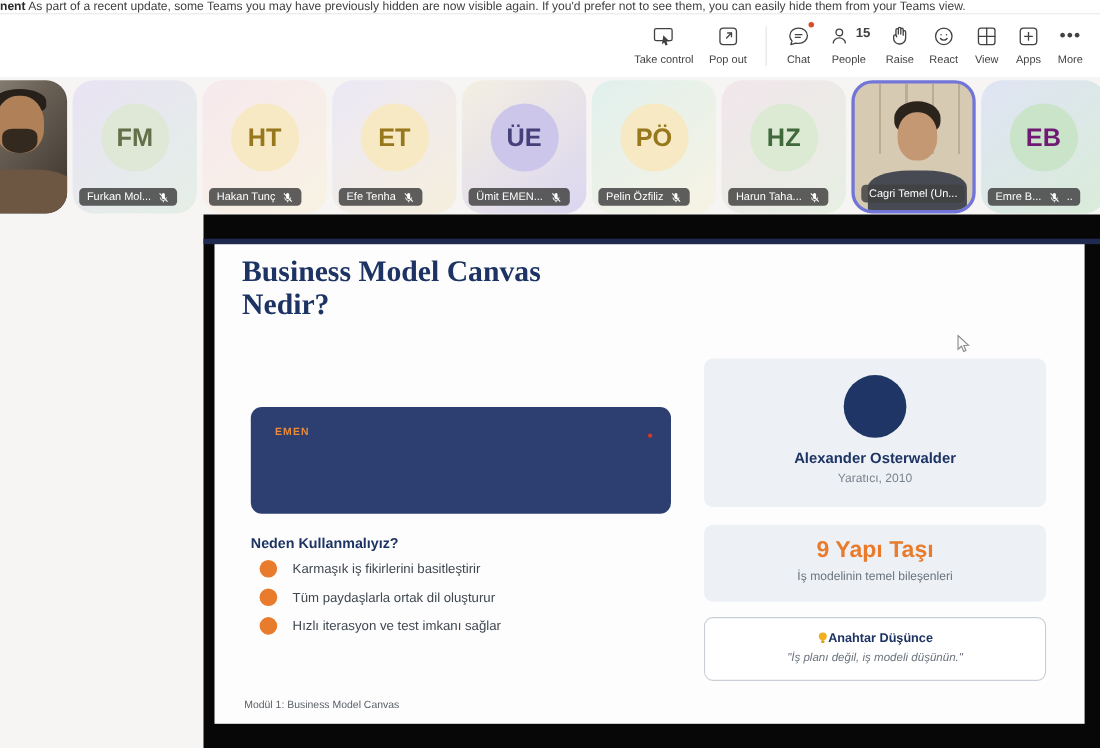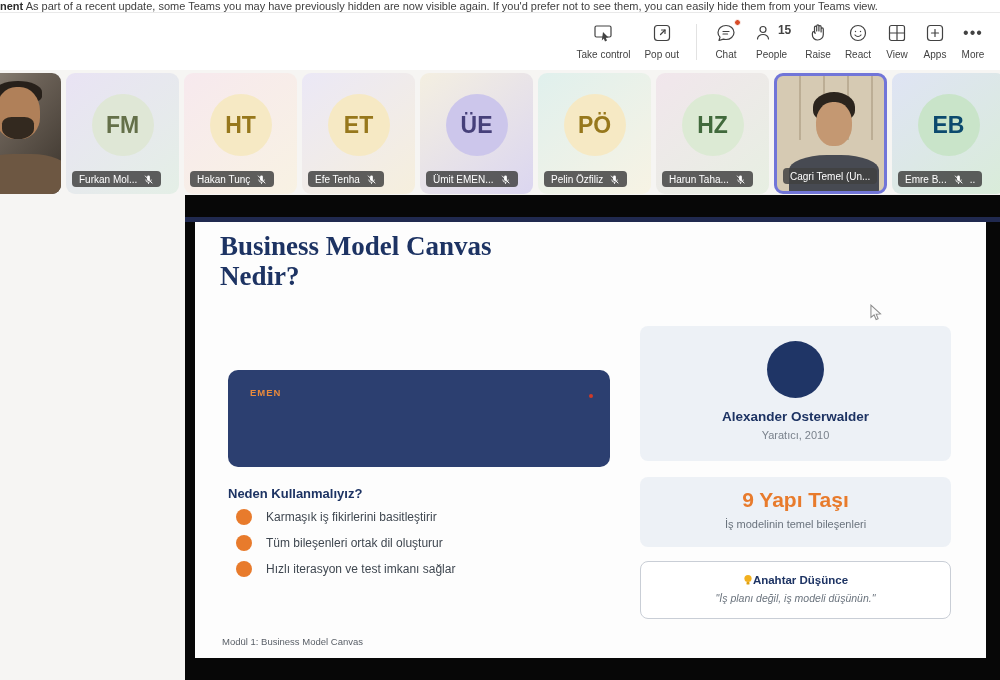--- a/index.html
+++ b/index.html
@@ -23,21 +23,21 @@
   .ticon-row { display:flex; align-items:flex-start; }
   .pcount { font-size:12px; font-weight:bold; color:#424242; margin-left:2px; margin-top:2px; }
   .chat-dot { position:absolute; top:-2px; right:-3px; width:7px; height:7px; border-radius:50%;
               background:#d74b27; border:1px solid #fff; }
   .tsep { width:1px; height:36px; background:#e2e2e2; margin:3px 10px 0 10px; }
   .more-dots { font-size:16px; letter-spacing:1px; color:#424242; line-height:20px; }
 
   
   .stage { position:absolute; top:70px; left:0; right:0; bottom:0; background:#f6f5f3; }
   .tiles { position:absolute; top:3px; left:-52px; height:121px; display:flex; gap:5px; }
-  .tile { width:113px; height:121px; border-radius:9px; position:relative; overflow:hidden; flex:none;padding-left:6px; }
+  .tile { width:113px; height:121px; border-radius:19px; position:relative; overflow:hidden; flex:none;padding-left:6px; }
   .tile.active { border:3px solid #7175d8; }
   .avatar { position:absolute; top:21px; left:50%; transform:translateX(-50%);
             width:62px; height:62px; border-radius:50%;
             display:flex; align-items:center; justify-content:center;
             font-size:23px; font-weight:bold; }
   .tag { position:absolute; left:6px; bottom:7px; background:rgba(64,64,64,.84); color:#fff;
          font-size:10px; padding:2.5px 7px; border-radius:4px; display:flex; align-items:center;
          gap:6px; white-space:nowrap; max-width:104px; overflow:hidden; }
   .tag svg { flex:none; }
 
@@ -48,21 +48,21 @@
   .t5 { background:linear-gradient(140deg,#f4efe1 0%,#dbd6f0 100%); }
   .t6 { background:linear-gradient(140deg,#e0f0ed 0%,#f7f3e4 100%); }
   .t7 { background:linear-gradient(140deg,#f1e6ec 0%,#e7efe2 100%); }
   .t8 { background:#d6cab3; }
   .t9 { background:linear-gradient(140deg,#dfe4f4 0%,#d9ecd9 100%); }
 
   .av-fm { background:#dfe7d6; color:#647049; }
   .av-ht, .av-et, .av-po { background:#f6e9c4; color:#97781c; }
   .av-ue { background:#ccc6eb; color:#46407a; }
   .av-hz { background:#dcead4; color:#416a3c; }
-  .av-eb { background:#c9e4c9; color:#0c4a6e; }
+  .av-eb { background:#c9e4c9; color:#701a75; }
 
   
   .p1-head { position:absolute; left:48px; top:14px; width:44px; height:52px;
              background:#b08059; border-radius:46% 46% 42% 42%; }
   .p1-hair { position:absolute; left:46px; top:8px; width:48px; height:22px;
              background:#27201a; border-radius:50% 50% 30% 30%; }
   .p1-beard { position:absolute; left:54px; top:44px; width:32px; height:22px;
               background:#33291f; border-radius:30% 30% 48% 48%; }
   .p1-body { position:absolute; left:28px; bottom:0; width:92px; height:40px;
              background:#6d5742; border-radius:40% 40% 0 0; }
@@ -96,21 +96,21 @@
   .rcol-card { position:absolute; left:445px; width:311px; text-align:center; }
   .card-a { top:104px; height:135px; background:#edf1f6; border-radius:8px; }
   .creator-circle { width:57px; height:57px; border-radius:50%; background:#1f3566; margin:15px auto 11px; }
   .creator-name { font-size:13.5px; font-weight:bold; color:#1d3363; }
   .creator-role { font-size:11px; color:#7a828c; margin-top:5px; }
   .card-b { top:255px; height:70px; background:#edf1f6; border-radius:8px; }
   .blocks-title { font-size:21px; font-weight:bold; color:#e87b2c; padding-top:11px; }
   .blocks-sub { font-size:11px; color:#6a737d; margin-top:6px; }
   .card-c { top:339px; height:58px; background:#fff; border:1px solid #c9ced6; border-radius:8px; }
   .key-h { font-size:11.5px; font-weight:bold; color:#1d3363; padding-top:12px;
-           display:flex; justify-content:center; }
+           display:flex; align-items:center; justify-content:center; }
   .key-q { font-size:10.5px; font-style:italic; color:#6a737d; margin-top:5px; }
   .s-footer { position:absolute; left:27px; bottom:11px; font-size:9.5px; color:#5a6068; }
 
   .cursor { position:absolute; left:869px; top:304px; z-index:50; }
 </style>
 </head>
 <body>
 
 <div class="page">
 
@@ -338,21 +338,21 @@
         </div>
 
         <div class="neden-h">Neden Kullanmalıyız?</div>
 
         <div class="bullet-row" style="top:287px;">
           <span class="bullet-dot"></span>
           <span class="bullet-text">Karmaşık iş fikirlerini basitleştirir</span>
         </div>
         <div class="bullet-row" style="top:313px;">
           <span class="bullet-dot"></span>
-          <span class="bullet-text">Tüm bileşenleri ortak dil oluşturur</span>
+          <span class="bullet-text">Tüm paydaşlarla ortak dil oluşturur</span>
         </div>
         <div class="bullet-row" style="top:339px;justify-content:flex-end;">
           <span class="bullet-dot"></span>
           <span class="bullet-text">Hızlı iterasyon ve test imkanı sağlar</span>
         </div>
 
         <div class="rcol-card card-a">
           <div class="creator-circle"></div>
           <div class="creator-name">Alexander Osterwalder</div>
           <div class="creator-role">Yaratıcı, 2010</div>

